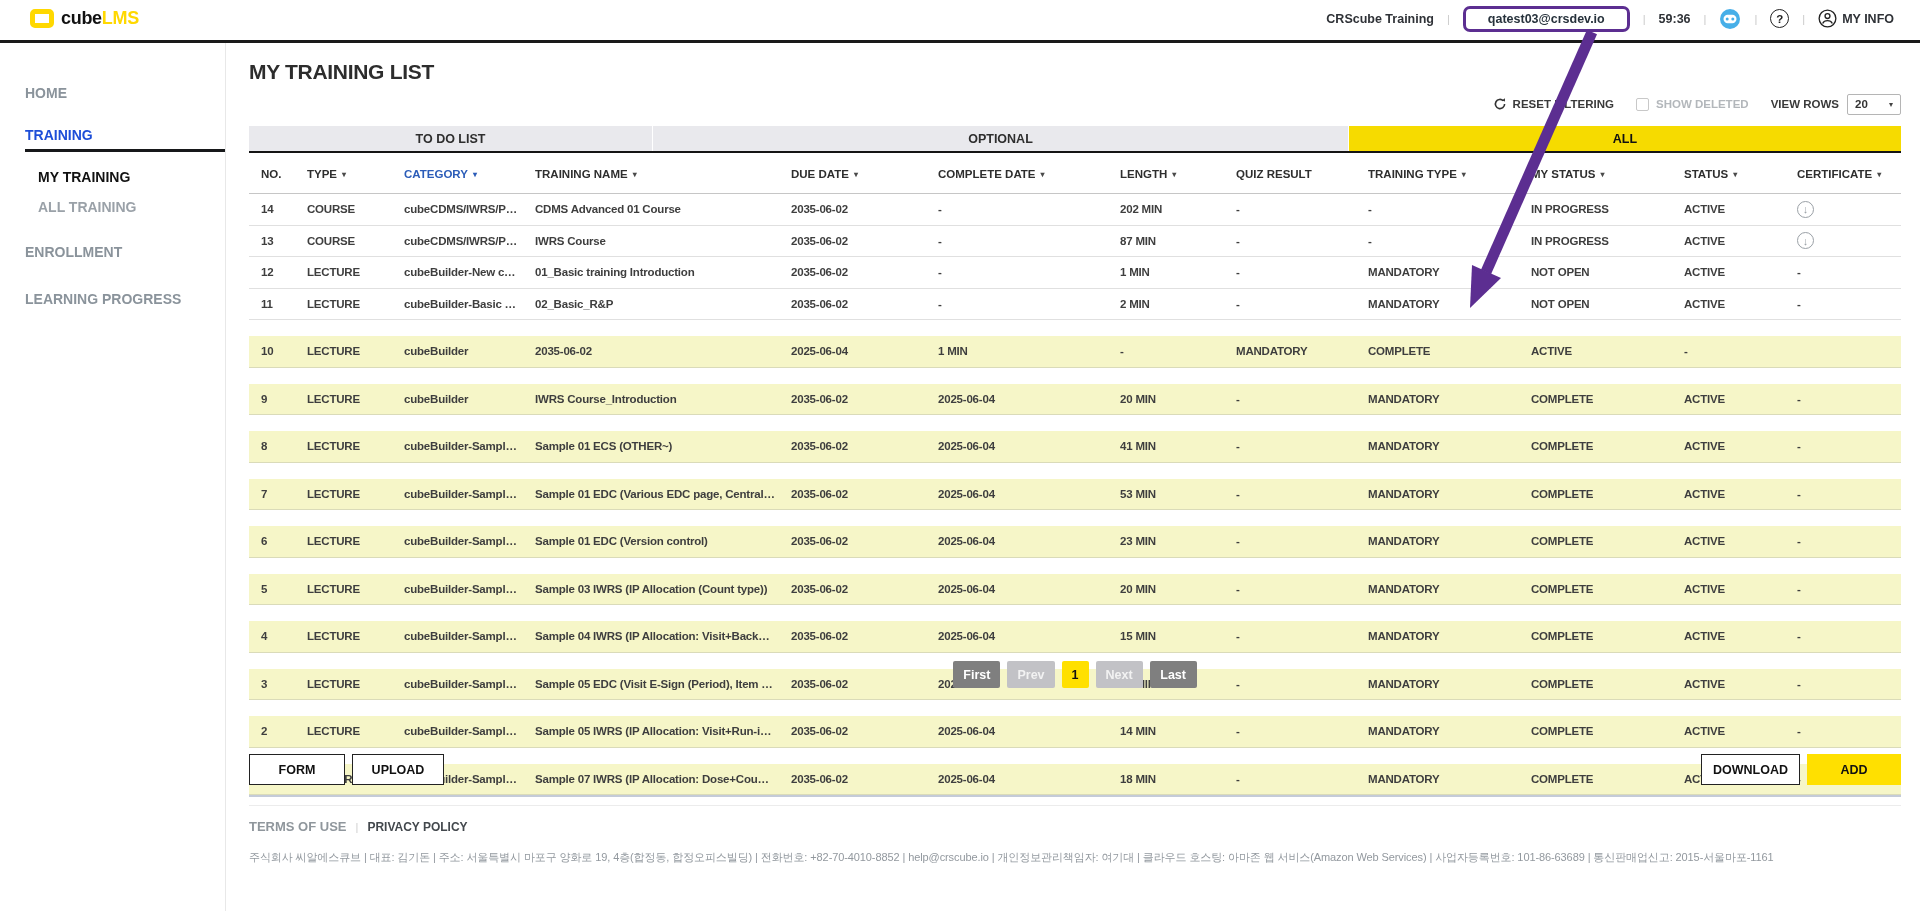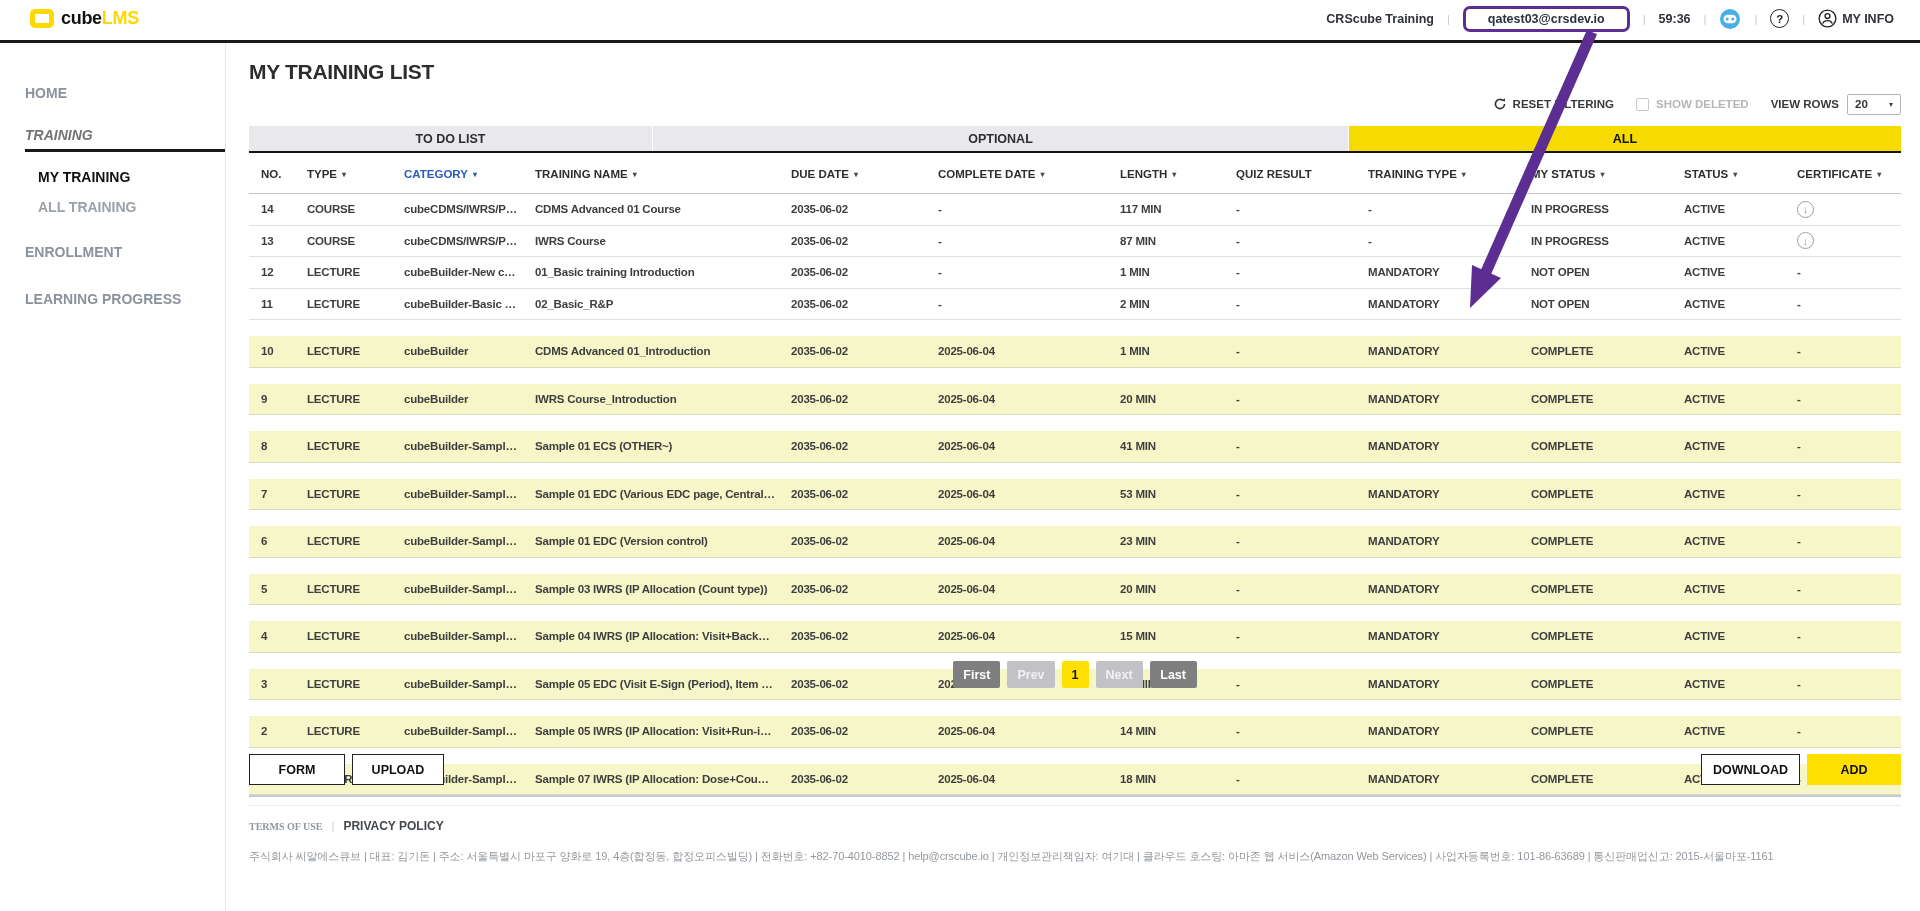--- a/index.html
+++ b/index.html
@@ -37,21 +37,21 @@
   .myinfo{ display:flex; align-items:center; gap:5px; cursor:pointer; }
 
   
   .sidebar{
     position:absolute; top:43px; left:0; width:226px; bottom:0;
     border-right:1px solid #e8e8e8; background:#fff;
   }
   .nav-item{ position:absolute; left:25px; font-size:14px; font-weight:700; cursor:pointer; white-space:nowrap; }
   .nav-gray{ color:#8a939b; }
   .nav-home{ top:42px; }
-  .nav-training{ top:84px; color:#737373;font-style:italic; }
+  .nav-training{ top:84px; color:#1d4ed8; }
   .nav-underline{ position:absolute; top:106px; left:25px; right:0; height:3px; background:#17181a; }
   .nav-mytraining{ top:126px; left:38px; color:#111; }
   .nav-alltraining{ top:156px; left:38px; color:#9aa1a8; }
   .nav-enrollment{ top:201px; }
   .nav-learning{ top:248px; }
 
   
   .main{ position:absolute; left:249px; top:43px; width:1652px; height:748px; }
   .page-title{
     position:absolute; top:17px; left:0; font-size:21px; font-weight:800;
@@ -123,21 +123,21 @@
         border:1px solid #222; background:#fff; font-size:12.5px; font-weight:700; color:#111;
         cursor:pointer; }
   .btn-form{ width:96px; }
   .btn-upload{ width:92px; }
   .btn-download{ width:99px; }
   .btn-add{ width:94px; background:var(--accent-yellow,#FFE000); border-color:var(--accent-yellow,#FFE000); }
 
   
   .footer{ position:absolute; top:762px; left:0; width:100%; border-top:1px solid #ececec; padding-top:13px; }
   .footer-links{ display:flex; align-items:center; gap:9px; }
-  .footer-links .terms{ font-size:10px; font-weight:700; color:#8f969c; cursor:pointer;font-family:Liberation Serif, serif; }
+  .footer-links .terms{ font-size:13px; font-weight:700; color:#8f969c; cursor:pointer; }
   .footer-links .privacy{ font-size:12px; font-weight:700; color:#43484d; cursor:pointer; }
   .footer-links .sep{ color:#cfcfcf; font-size:11px; }
   .company-info{ margin-top:16px; font-size:11px; font-weight:400; color:#9298
 9e; color:#92989e; letter-spacing:-0.1px; }
 
   
   .annotation-svg{ position:absolute; inset:0; z-index:99; pointer-events:none; }
 </style>
 </head>
 <body>
@@ -271,21 +271,21 @@
         </div>
       </div>
     <div class="tbody">
         <div class="tr">
           <div class="td">14</div>
           <div class="td">COURSE</div>
           <div class="td">cubeCDMS/IWRS/P…</div>
           <div class="td">CDMS Advanced 01 Course</div>
           <div class="td">2035-06-02</div>
           <div class="td">-</div>
-          <div class="td">117 MIN</div>
+          <div class="td">202 MIN</div>
           <div class="td">-</div>
           <div class="td">-</div>
           <div class="td">IN PROGRESS</div>
           <div class="td">ACTIVE</div>
           <div class="td">
             <span class="cert-icon">↓</span>
           </div>
         </div>
         <div class="tr">
           <div class="td">13</div>
@@ -328,21 +328,20 @@
           <div class="td">-</div>
           <div class="td">MANDATORY</div>
           <div class="td">NOT OPEN</div>
           <div class="td">ACTIVE</div>
           <div class="td">-</div>
         </div>
         <div class="tr hl">
           <div class="td">10</div>
           <div class="td">LECTURE</div>
           <div class="td">cubeBuilder</div>
-          <div class="td">CDMS Advanced 01_Introduction</div>
           <div class="td">2035-06-02</div>
           <div class="td">2025-06-04</div>
           <div class="td">1 MIN</div>
           <div class="td">-</div>
           <div class="td">MANDATORY</div>
           <div class="td">COMPLETE</div>
           <div class="td">ACTIVE</div>
           <div class="td">-</div>
         </div>
         <div class="tr hl">

